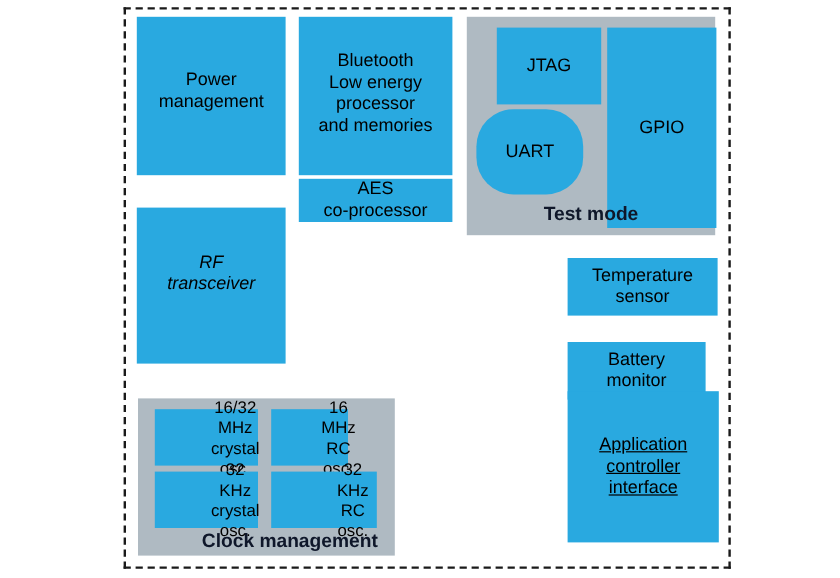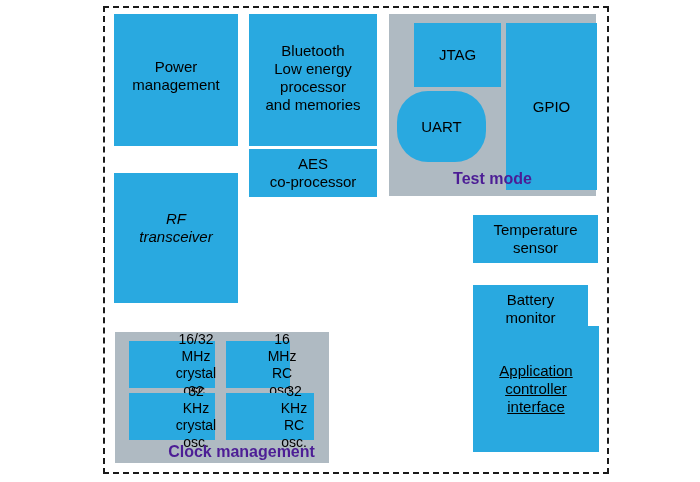--- a/index.html
+++ b/index.html
@@ -41,34 +41,34 @@
     position: absolute;
     background: #afbac2;
   }
   .group-label {
     position: absolute;
     left: 0;
     right: 0;
     height: 20px;
     line-height: 20px;
     text-align: center;
-    color: #4c1d95;
+    color: #0f172a;
     font-weight: bold;
     font-size: 16px;
     white-space: pre-line;
   }
   .block.small {
     font-size: 14px;
     line-height: 17px;
     padding-left: 48px;
   }
   
   .b-power    { left: 114px; top: 14px;  width: 124px; height: 132px; padding-bottom: 8px; }
   .b-bt       { left: 249px; top: 14px;  width: 128px; height: 132px; padding-bottom: 4px; }
-  .b-aes      { left: 249px; top: 149px; width: 128px; height: 48px; }
+  .b-aes      { left: 249px; top: 149px; width: 128px; height: 36px; }
   .b-rf       { left: 114px; top: 173px; width: 124px; height: 130px; padding-bottom: 20px; font-style: italic; }
   .g-test     { left: 389px; top: 14px;  width: 207px; height: 182px; }
   .b-jtag     { left: 8px;   top: 9px;   width: 87px;  height: 64px; margin-left: 17px; }
   .b-uart     { left: 8px;   top: 77px;  width: 89px;  height: 71px; border-radius: 31px; }
   .b-gpio     { left: 117px; top: 9px;   width: 91px;  height: 167px; }
   .l-test     { top: 155px; }
   .b-temp     { left: 473px; top: 215px; width: 125px; height: 48px; }
   .b-batt     { left: 473px; top: 271px; width: 115px; height: 48px; margin-top: 14px; }
   .b-app      { left: 473px; top: 326px; width: 126px; height: 126px; text-decoration: underline; }
   .g-clock    { left: 115px; top: 332px; width: 214px; height: 131px; }

